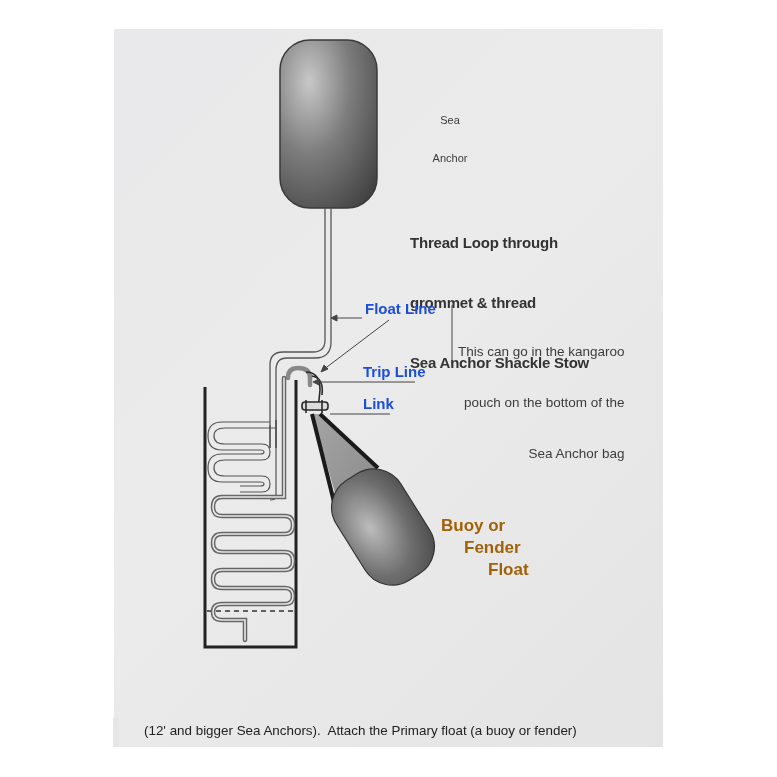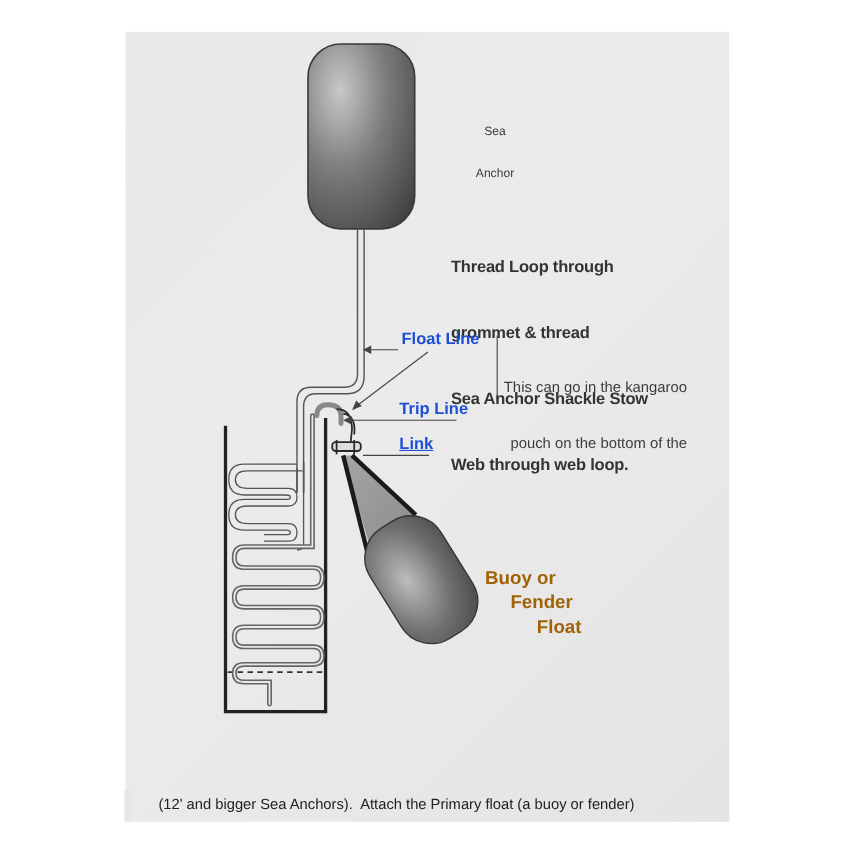--- a/index.html
+++ b/index.html
@@ -108,30 +108,30 @@
 
 <div class="lbl title" style="left:414px; top:89px; width:72px;">
   <div>Sea</div>
   <div>Anchor</div>
 </div>
 
 <div class="lbl thread" style="left:410px; top:193px;">
   <div>Thread Loop through</div>
   <div>grommet &amp; thread</div>
   <div>Sea Anchor Shackle Stow</div>
-  <div>Web through web loop.</div>
 </div>
 
 <div class="lbl bold" style="left:365px; top:300px;">Float Line</div>
 <div class="lbl bold" style="left:363px; top:363px;">Trip Line</div>
-<div class="lbl bold" style="left:363px; top:395px;text-decoration:underline;">Link</div>
+<div class="lbl bold" style="left:363px; top:395px;">Link</div>
 
 <div class="lbl note" style="left:458px; top:309px;">
   <div>This can go in the kangaroo</div>
   <div>pouch on the bottom of the</div>
+  <div>Sea Anchor bag</div>
 </div>
 
 <div class="lbl big" style="left:441px; top:515px;">Buoy or</div>
 <div class="lbl big" style="left:464px; top:537px;">Fender</div>
 <div class="lbl big" style="left:488px; top:559px;">Float</div>
 
 <div class="lbl assembly" style="left:144px; top:686px;">
   <div>(12' and bigger Sea Anchors).  Attach the Primary float (a buoy or fender)</div>
   
 </div>

